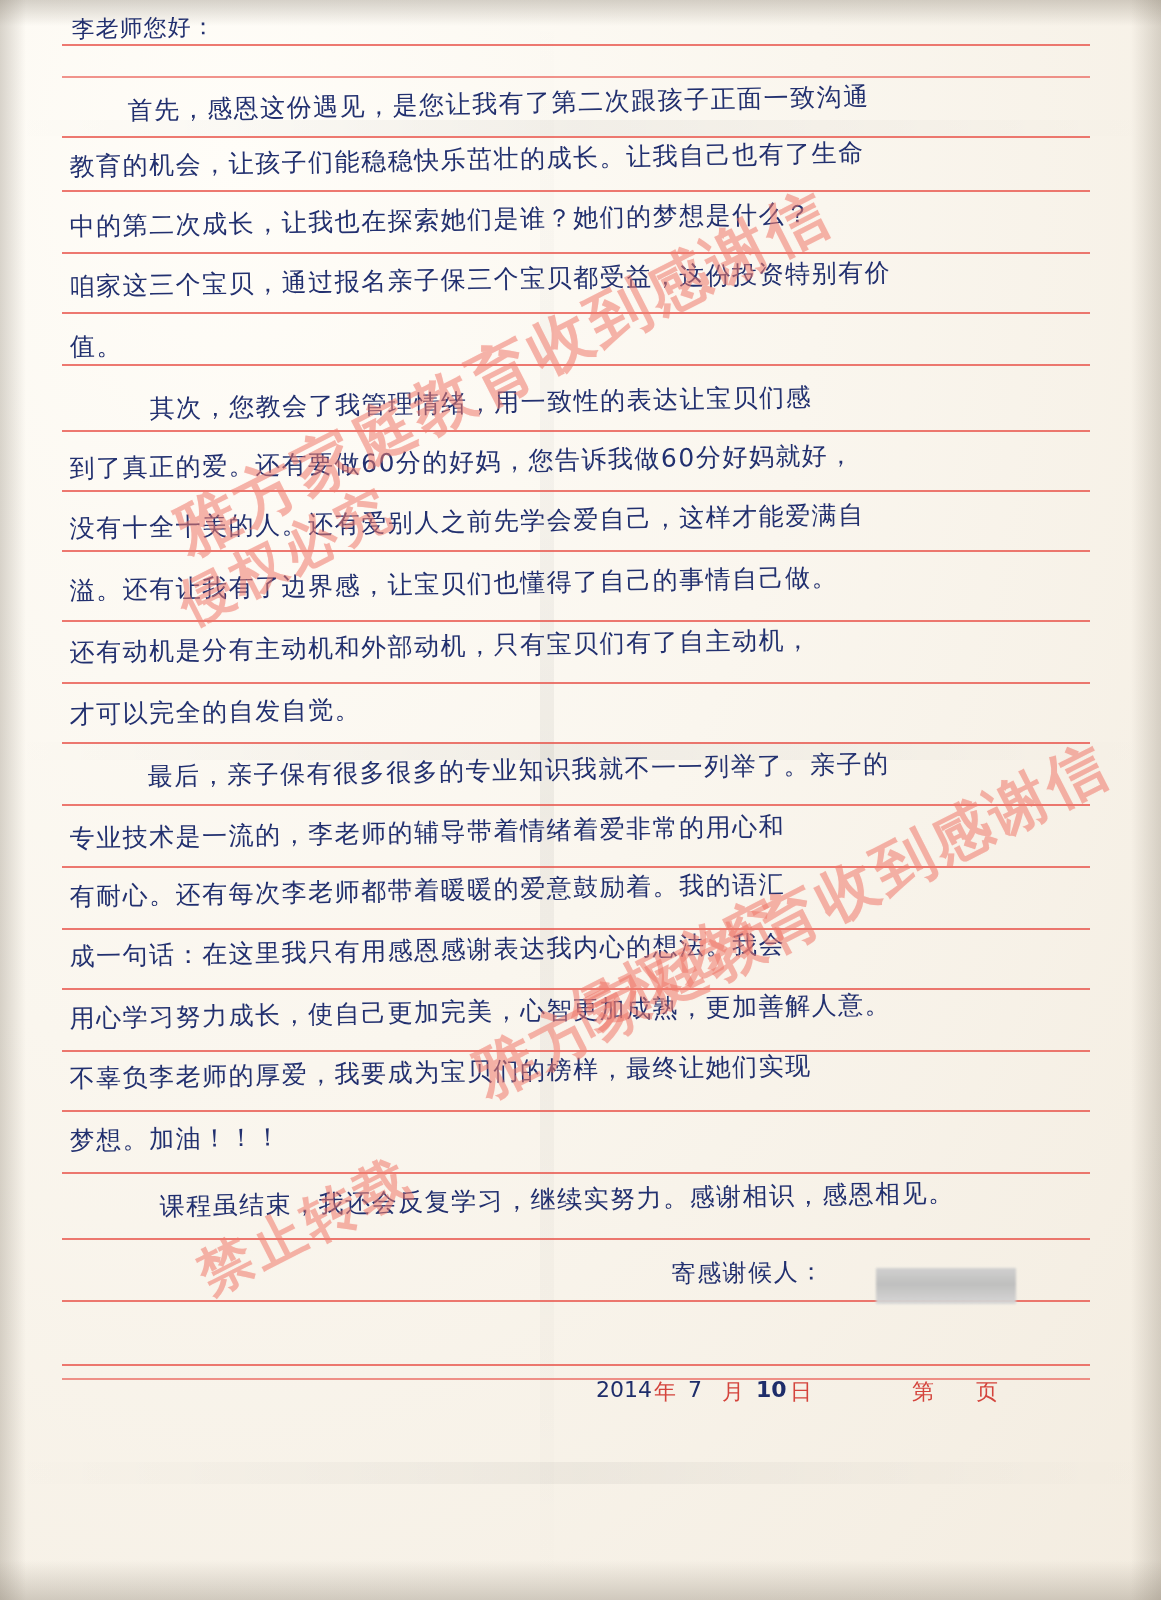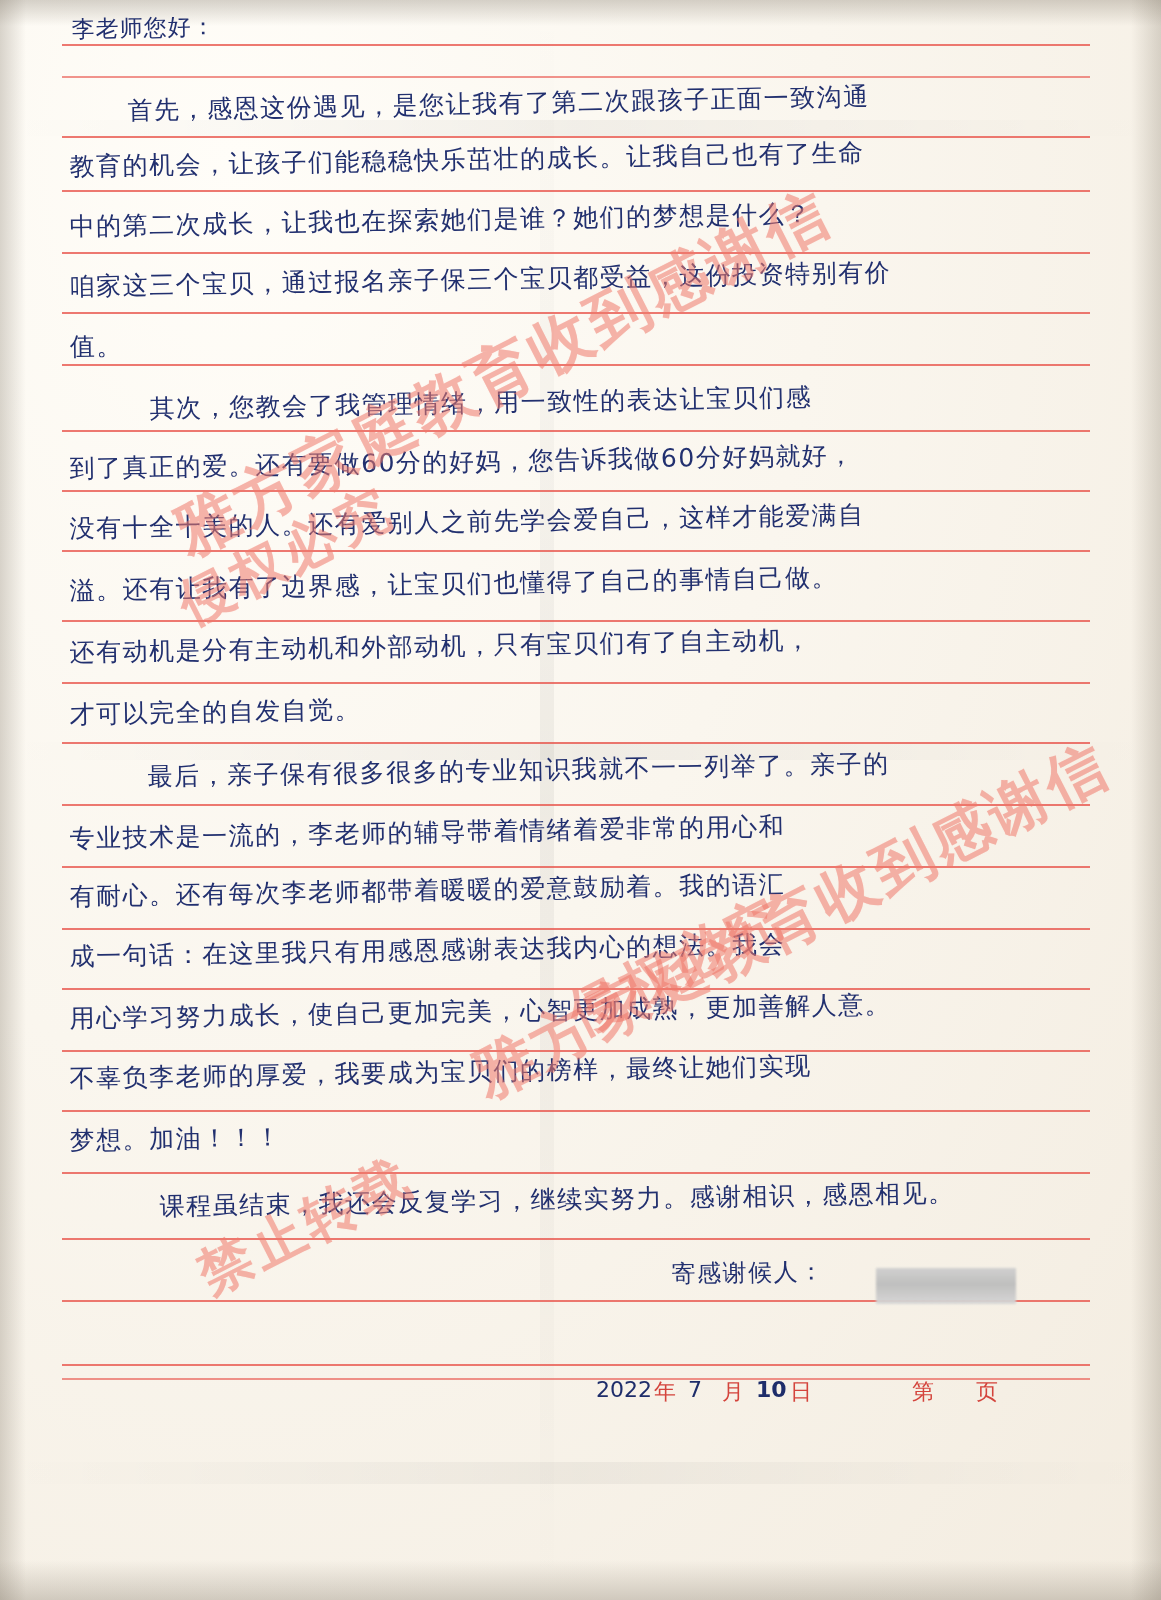--- a/index.html
+++ b/index.html
@@ -196,21 +196,21 @@
     <div class="hw" style="left:70px; top:1062px; transform: rotate(-1.0deg);">不辜负李老师的厚爱，我要成为宝贝们的榜样，最终让她们实现</div>
     <div class="hw" style="left:70px; top:1124px; transform: rotate(-1.0deg);">梦想。加油！！！</div>
 
     <div class="hw" style="left:160px; top:1190px; transform: rotate(-1.0deg);">课程虽结束，我还会反复学习，继续实努力。感谢相识，感恩相见。</div>
 
     <div class="hw sign" style="left:672px; top:1258px; transform: rotate(-1.0deg);">寄感谢候人：</div>
   </div>
 
   <div id="redaction"></div>
 
-  <div class="footer-label" style="left:596px; top:1377px;">2022</div>
+  <div class="footer-label" style="left:596px; top:1377px;">2014</div>
   <div class="footer-red" style="left:654px; top:1377px;">年</div>
   <div class="footer-label" style="left:688px; top:1377px;">7</div>
   <div class="footer-red" style="left:722px; top:1377px;">月</div>
   <div class="footer-label" style="left:756px; top:1377px;font-weight:bold;">10</div>
   <div class="footer-red" style="left:790px; top:1377px;">日</div>
   <div class="footer-red" style="left:912px; top:1377px;">第</div>
   <div class="footer-red" style="left:976px; top:1377px;">页</div>
 
   <div id="watermark">
     <div class="wm wm-a" style="left:140px; top:330px;">雅方家庭教育收到感谢信</div>

